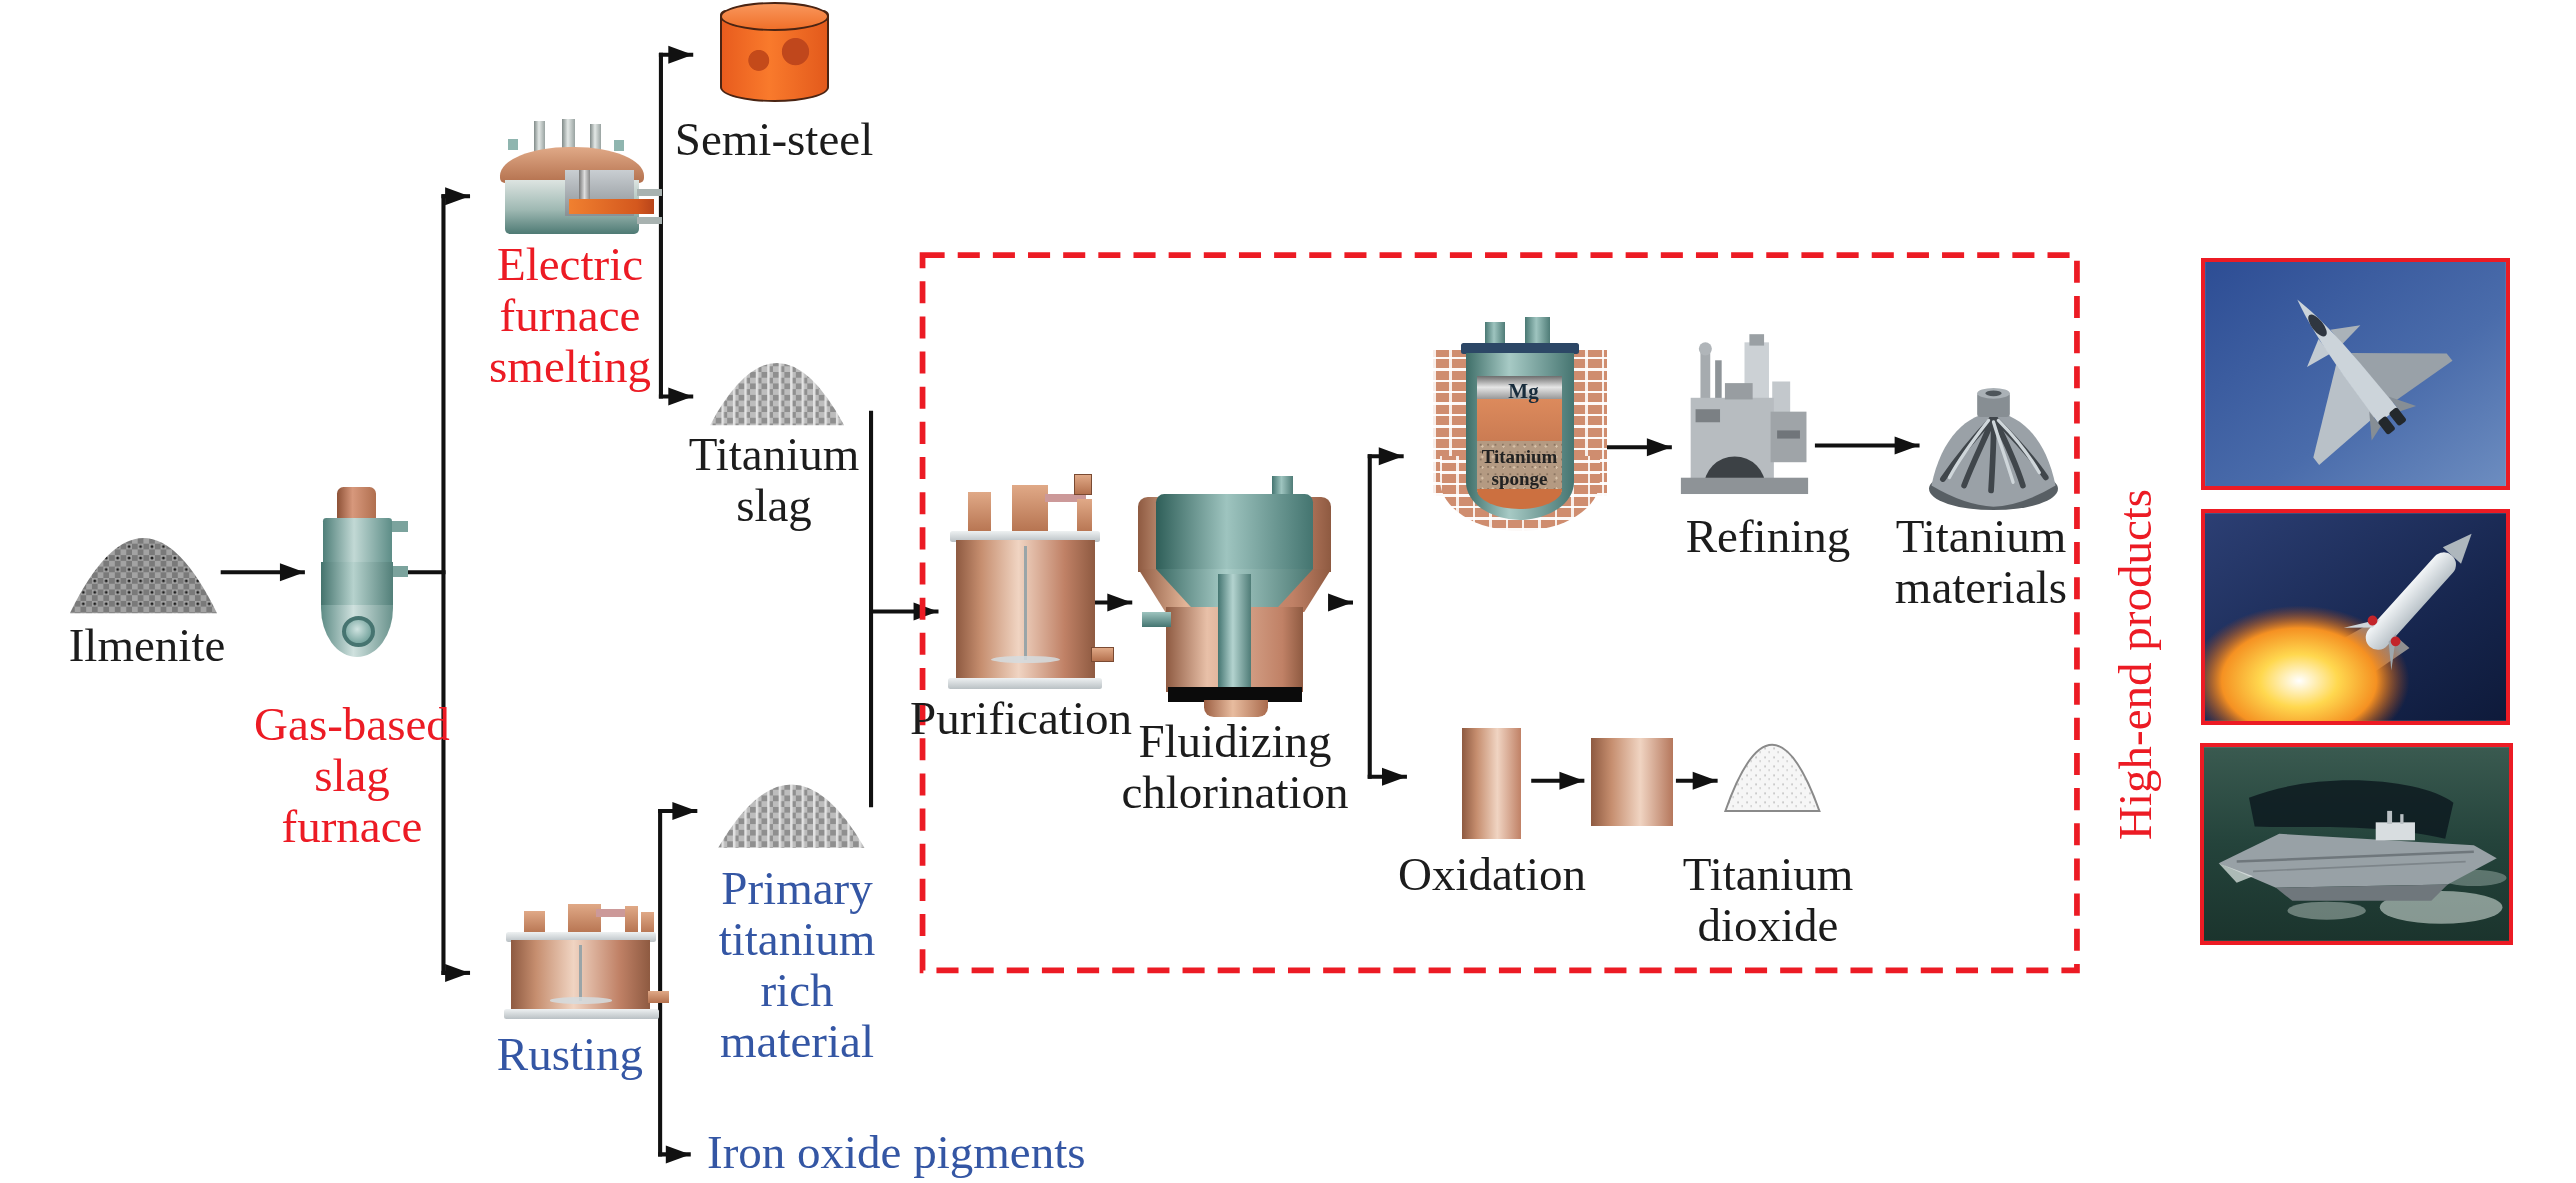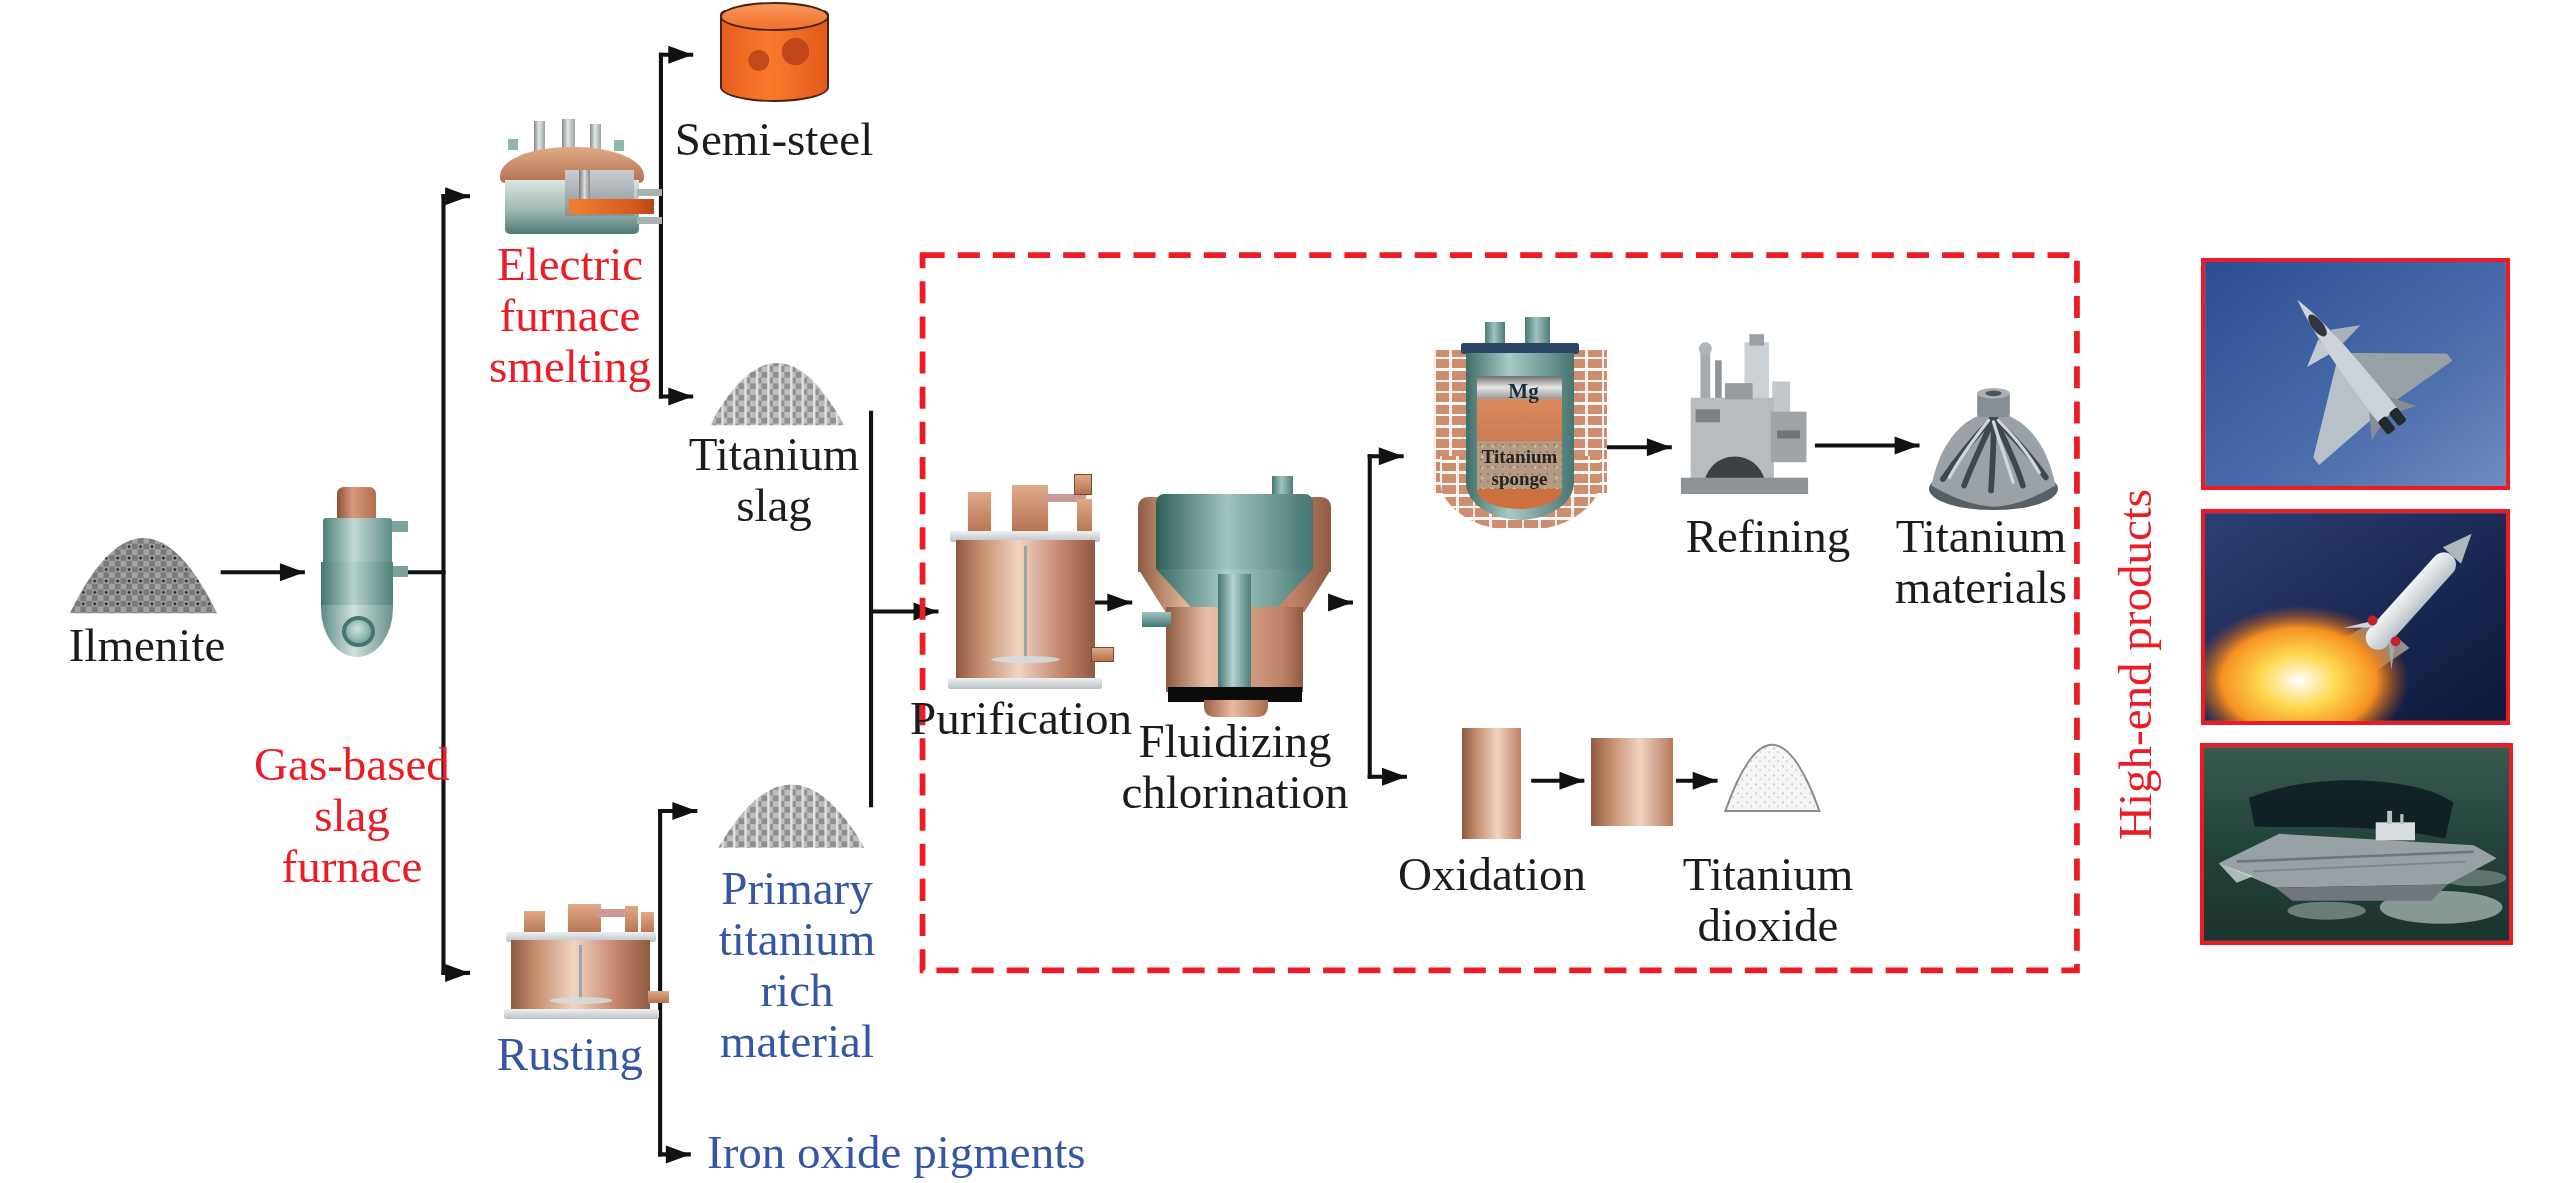--- a/index.html
+++ b/index.html
@@ -242,21 +242,21 @@
     </svg>
   </div>
 
   <div class="node" style="left:1462px;top:728px;width:59px;height:111px;
        background:linear-gradient(90deg,#8e5a41,#c68e6f 25%,#f0d4c2 60%,#c08166);"></div>
   <div class="node" style="left:1591px;top:738px;width:82px;height:88px;
        background:linear-gradient(90deg,#8e5a41,#c68e6f 25%,#f0d4c2 60%,#b5775c);"></div>
 
   <div class="lbl" style="left:147px;top:620px;">Ilmenite</div>
 
-  <div class="lbl red" style="left:352px;top:699px;margin-top:40px;">
+  <div class="lbl red" style="left:352px;top:699px;">
     <div>Gas-based</div>
     <div>slag</div>
     <div>furnace</div>
   </div>
 
   <div class="lbl red" style="left:570px;top:239px;">
     <div>Electric</div>
     <div>furnace</div>
     <div>smelting</div>
   </div>

